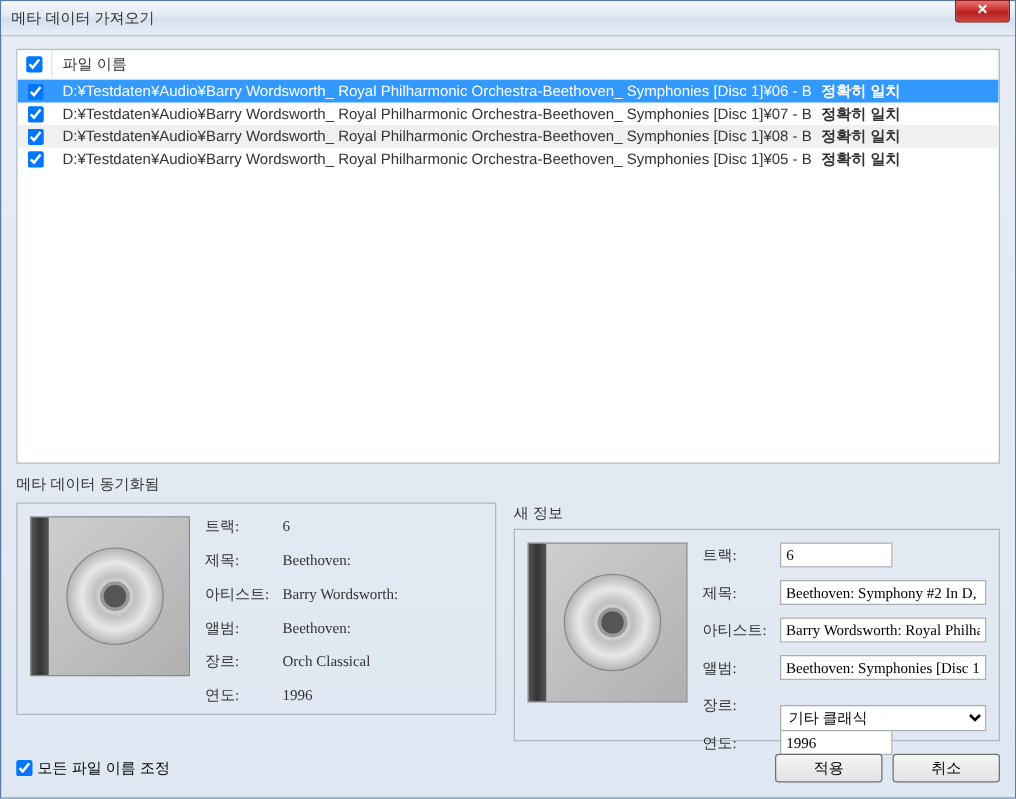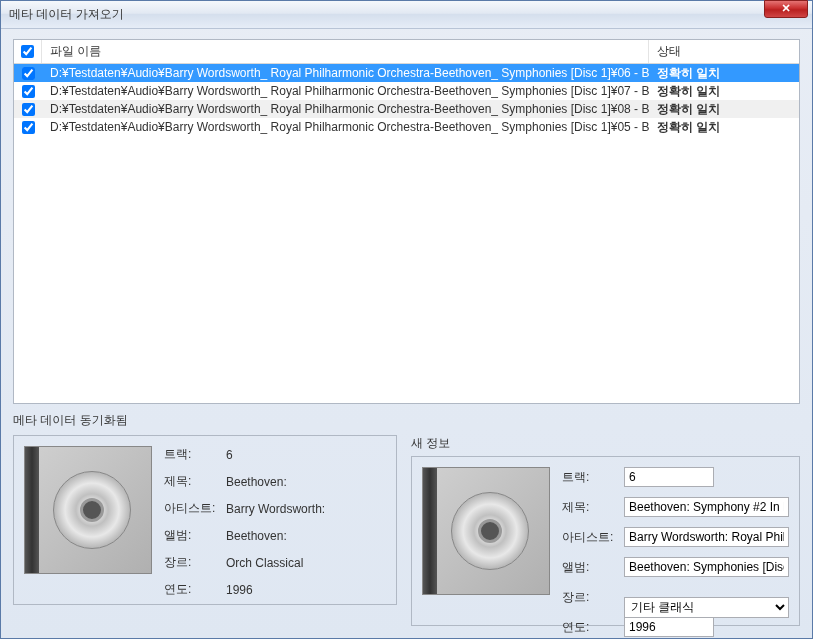--- a/index.html
+++ b/index.html
@@ -159,20 +159,21 @@
       color: #333;
       padding-bottom: 4px;
     }
     .panel-body {
       border: 1px solid #b0b8c4;
       background: transparent;
       padding: 10px;
       display: flex;
       gap: 12px;
       height: 170px;
+      font-family: Liberation Serif, serif;
     }
     .cd-case {
       width: 128px;
       height: 128px;
       flex-shrink: 0;
       position: relative;
       background: linear-gradient(135deg, #d0d0d0 0%, #b0b0b0 100%);
       border: 1px solid #888;
       display: flex;
       align-items: center;
@@ -287,21 +288,20 @@
     <div class="close-btn">✕</div>
   </div>
 
   <div class="content">
     <div class="file-list">
       <div class="list-header">
         <div class="col-check">
           <input type="checkbox" checked="" style="">
         </div>
         <div class="col-name">파일 이름</div>
-        <div class="col-status">상태</div>
       </div>
       <div class="list-body">
         <div class="list-row selected">
           <div class="col-check">
               <input type="checkbox" checked="" style="">
             </div>
           <div class="col-name">D:¥Testdaten¥Audio¥Barry Wordsworth_ Royal Philharmonic Orchestra-Beethoven_ Symphonies [Disc 1]¥06 - Barr...</div>
           <div class="col-status">정확히 일치</div>
         </div>
         <div class="list-row">
@@ -396,14 +396,22 @@
             </div>
             <div class="meta-row">
               <span class="meta-label">연도:</span>
               <input class="meta-input short" value="1996" style="">
             </div>
           </div>
         </div>
       </div>
     </div>
 
+    <div class="footer">
+      <label class="footer-check">
+        <input type="checkbox" checked="" style="">
+        <span>모든 파일 이름 조정</span>
+      </label>
+      <button class="btn">적용</button>
+      <button class="btn">취소</button>
+    </div>
   </div>
 </div>
 
 </body></html>

